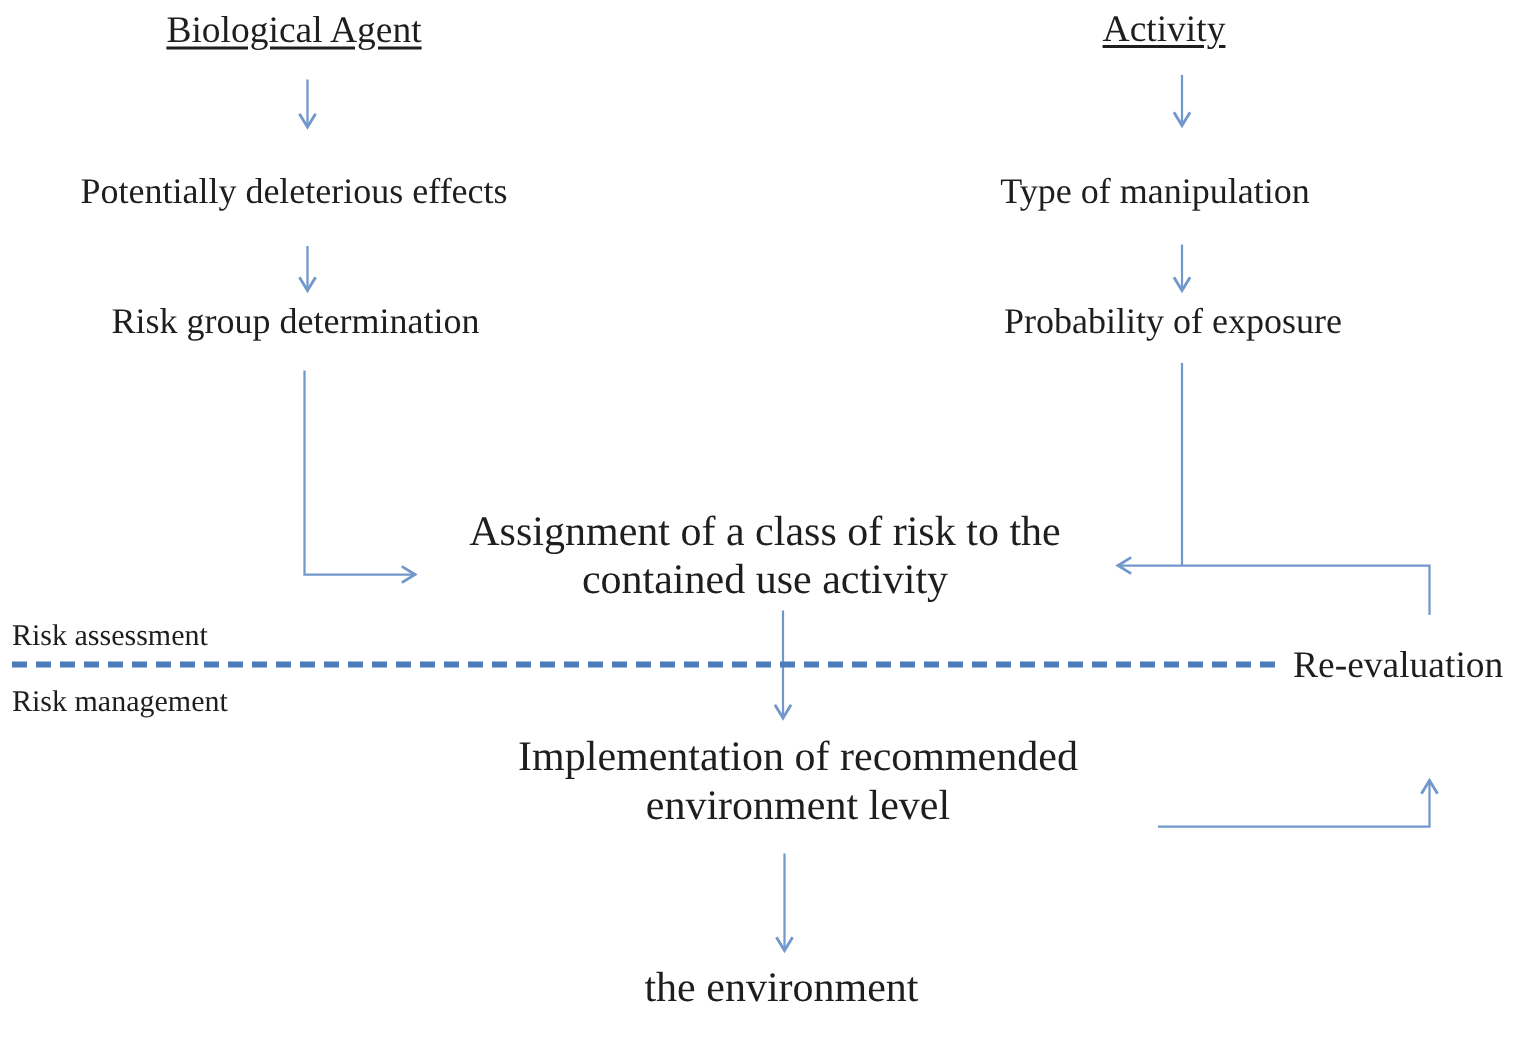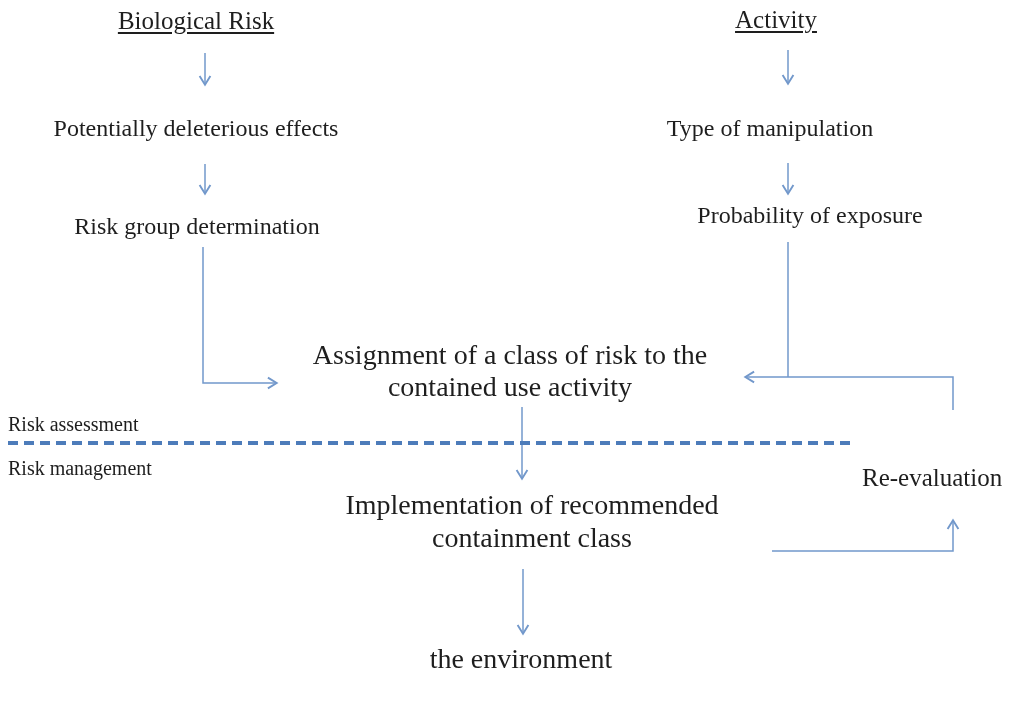--- a/index.html
+++ b/index.html
@@ -35,39 +35,39 @@
       <path d="M788,163 L788,193" marker-end="url(#arrowhead)"></path>
       <path d="M788,242 L788,377"></path>
       <path d="M953,410 L953,377 L746,377" marker-end="url(#arrowhead)"></path>
       <path d="M522,407 L522,478" marker-end="url(#arrowhead)"></path>
       <path d="M523,569 L523,633" marker-end="url(#arrowhead)"></path>
       <path d="M772,551 L953,551 L953,521" marker-end="url(#arrowhead)"></path>
     </g>
     <line x1="8" y1="443" x2="855" y2="443" stroke="#4d7cba" stroke-width="4" stroke-dasharray="10 6"></line>
   </svg>
 
-  <div class="txt ctr heading" style="left:196px;top:6px;">Biological Risk</div>
+  <div class="txt ctr heading" style="left:196px;top:6px;">Biological Agent</div>
   <div class="txt ctr body-txt" style="left:196px;top:114px;">Potentially deleterious effects</div>
-  <div class="txt ctr body-txt" style="left:197px;top:212px;">Risk group determination</div>
+  <div class="txt ctr body-txt" style="left:197px;top:201px;">Risk group determination</div>
 
   <div class="txt ctr heading" style="left:776px;top:5px;text-align:center;">Activity</div>
   <div class="txt ctr body-txt" style="left:770px;top:114px;text-align:center;">Type of manipulation</div>
-  <div class="txt ctr body-txt" style="left:782px;top:201px;margin-left:28px;">Probability of exposure</div>
+  <div class="txt ctr body-txt" style="left:782px;top:201px;">Probability of exposure</div>
 
   <div class="txt ctr multi" style="left:510px;top:339px;">
     <div>Assignment of a class of risk to the</div>
     <div>contained use activity</div>
   </div>
 
   <div class="txt small-label" style="left:8px;top:413px;">Risk assessment</div>
   <div class="txt small-label" style="left:8px;top:457px;">Risk management</div>
-  <div class="txt side-label" style="left:862px;top:429px;margin-top:34px;">Re-evaluation</div>
+  <div class="txt side-label" style="left:862px;top:429px;">Re-evaluation</div>
 
   <div class="txt ctr multi" style="left:532px;top:488px;line-height:33px;">
     <div>Implementation of recommended</div>
-    <div>containment class</div>
+    <div>environment level</div>
   </div>
 
   <div class="txt ctr multi" style="left:521px;top:643px;">
     <div>the environment</div>
   </div>
 
 </div>
 
 </body></html>

